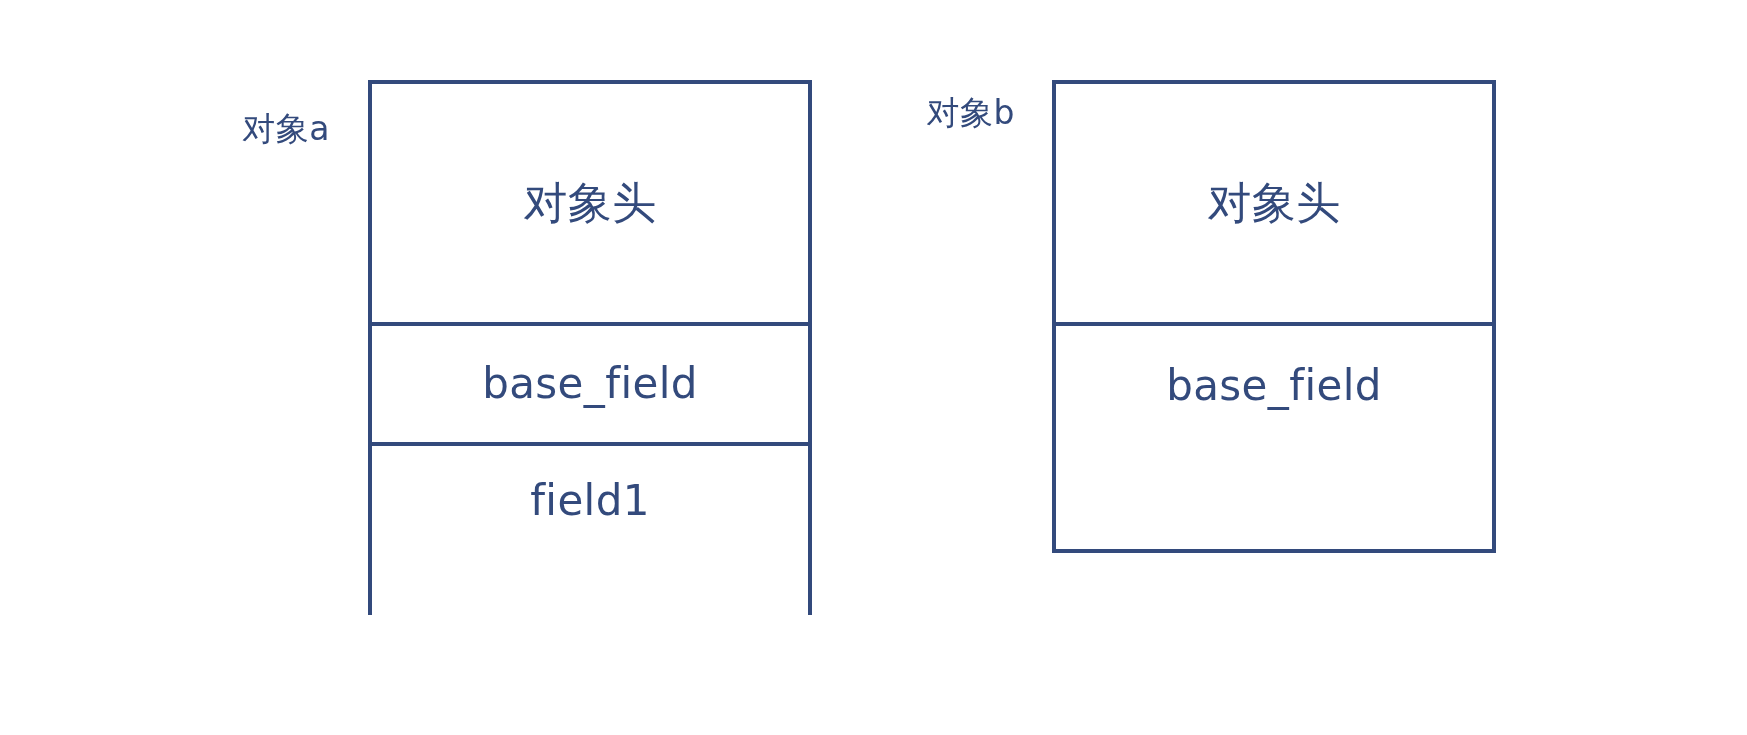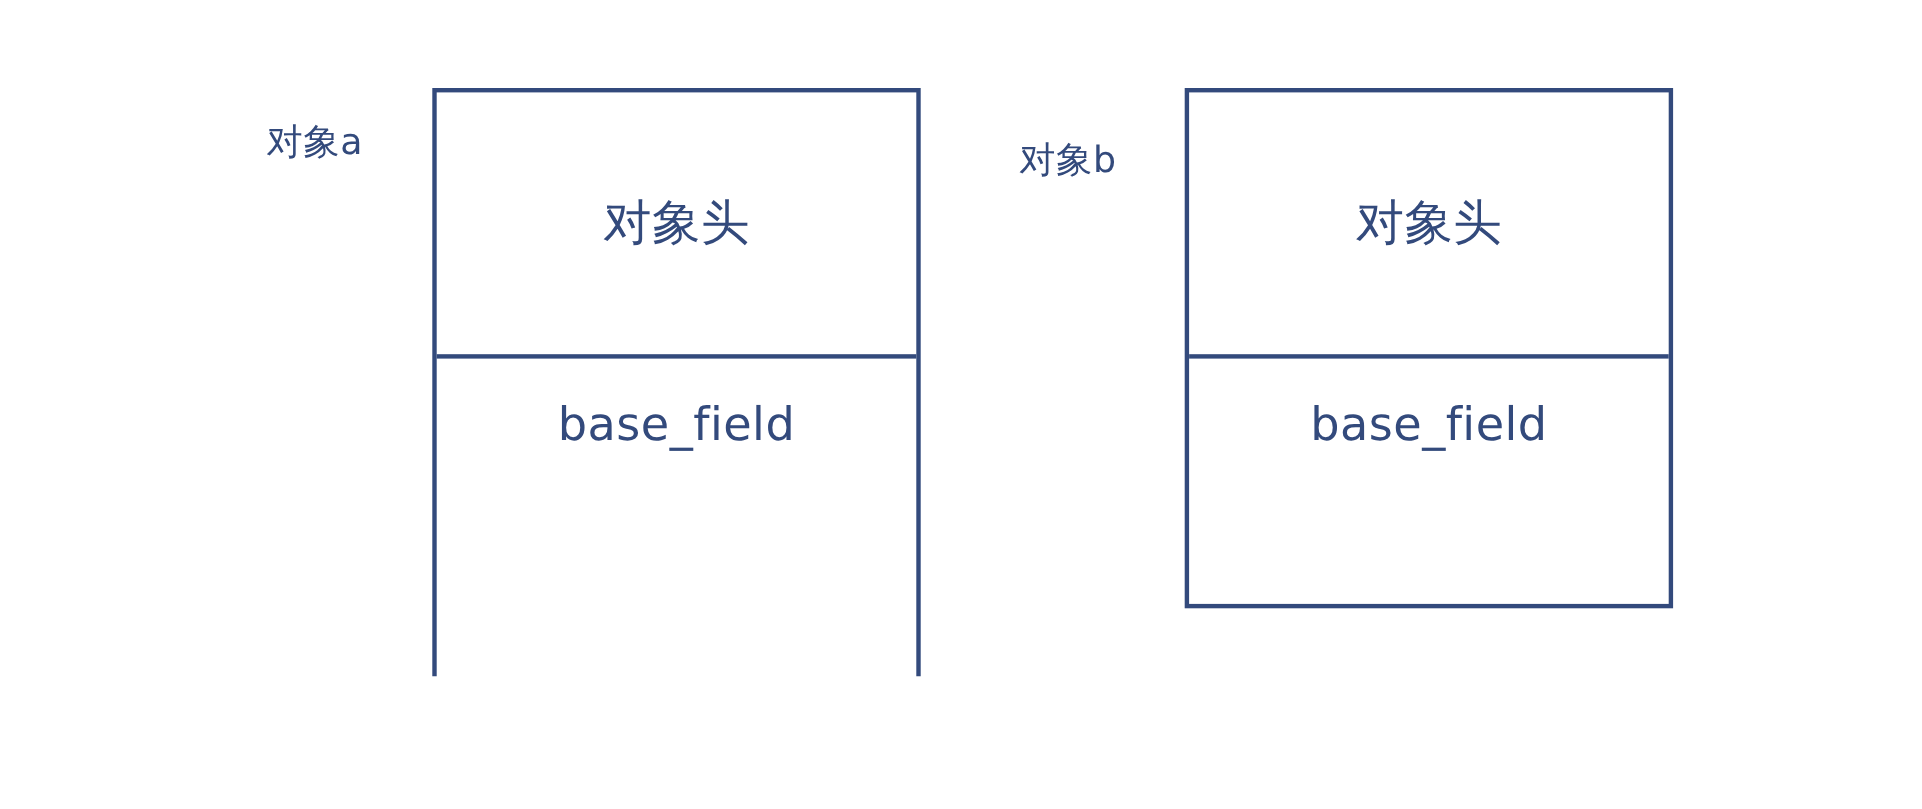--- a/index.html
+++ b/index.html
@@ -34,21 +34,20 @@
     white-space: nowrap;
     text-align: right;
     line-height: 1;
   }
 
   .obj-box {
     position: absolute;
     box-sizing: border-box;
     border: 4px solid #334a7c;
     background: #ffffff;
-    margin-left: 25px;
   }
 
   .obj-row {
     box-sizing: border-box;
     width: 100%;
     display: flex;
     align-items: center;
     justify-content: center;
     border-bottom: 4px solid #334a7c;
     color: #334a7c;
@@ -84,28 +83,31 @@
     <div class="obj-box" style="left:368px; top:80px; width:444px; height:590px;">
 
       <div class="obj-row header-row" style="height:242px;">
         <span class="row-text">对象头</span>
       </div>
 
       <div class="obj-row field-row" style="height:120px;">
         <span class="row-text">base_field</span>
       </div>
 
+      <div class="obj-row field-row" style="height:110px;">
+        <span class="row-text">field1</span>
+      </div>
 
 
     </div>
   </div>
 
   <div class="obj-group">
 
-    <div class="obj-label" style="left:835px; top:128px; width:180px;">对象b</div>
+    <div class="obj-label" style="left:835px; top:96px; width:180px;">对象b</div>
 
     <div class="obj-box" style="left:1052px; top:80px; width:444px; height:473px;">
 
       <div class="obj-row header-row" style="height:242px;">
         <span class="row-text">对象头</span>
       </div>
 
       <div class="obj-row field-row" style="height:120px;">
         <span class="row-text">base_field</span>
       </div>

